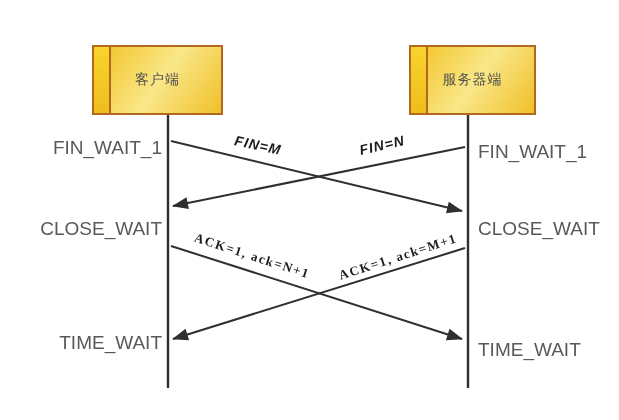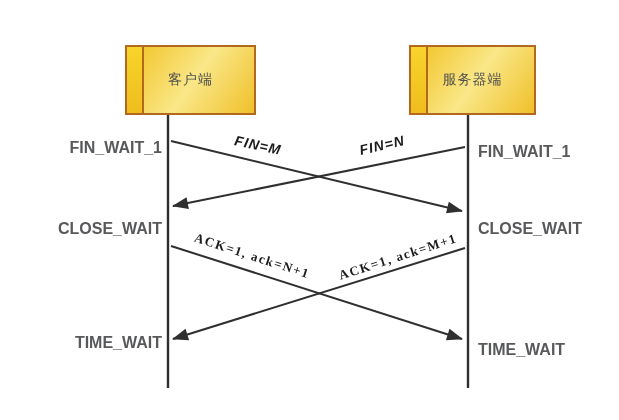--- a/index.html
+++ b/index.html
@@ -15,26 +15,26 @@
     display:flex;align-items:center;justify-content:center;
   }
   .entity-box .strip{
     position:absolute;left:0;top:0;bottom:0;width:15px;
     background:linear-gradient(180deg,#f7d42c 0%,#efbd1c 100%);
     border-right:2px solid var(--box-border,#b2691f);
   }
   .entity-title{
     position:relative;z-index:2;font-size:14px;color:#4f4f4f;letter-spacing:1px;
   }
-  #client-box{left:125px;width:131px;}
+  #client-box{left:92px;width:131px;}
   #server-box{left:409px;width:127px;}
   
   .state-label{
-    position:absolute;font-size:16px;color:var(--state-text,#58595b);
-    white-space:nowrap;line-height:14px;font-weight:bold;
+    position:absolute;font-size:19px;color:var(--state-text,#58595b);
+    white-space:nowrap;line-height:14px;
   }
   .state-left{left:28px;width:134px;text-align:right;}
   .state-right{left:478px;text-align:left;}
   
   .msg-label{
     position:absolute;white-space:nowrap;color:#1c1c1c;
     transform:translate(-50%,-50%) rotate(var(--rot,0deg));
   }
   .msg-label.fin{
     font-family:"Liberation Sans", sans-serif;

